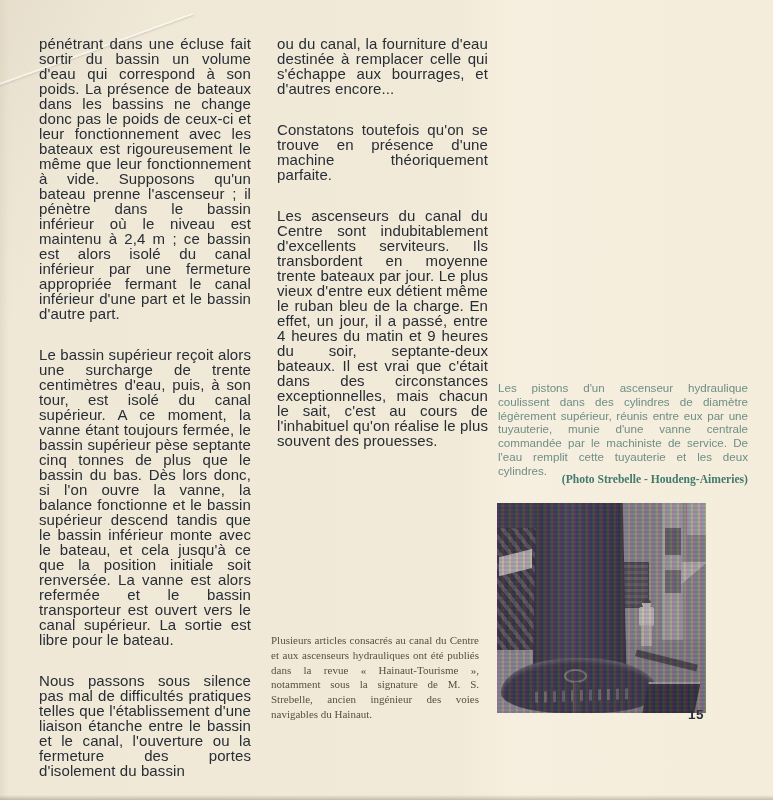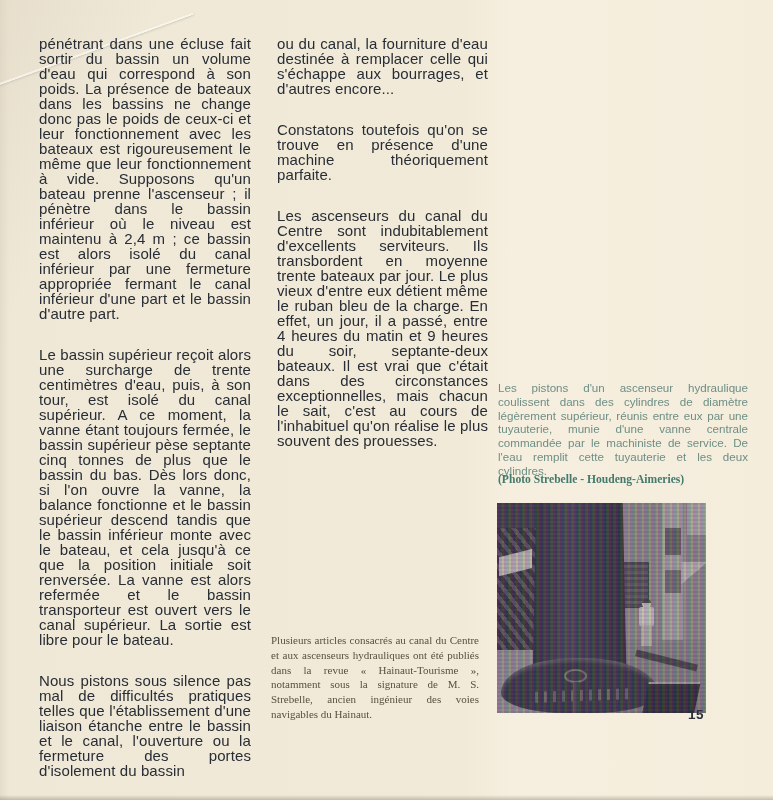--- a/index.html
+++ b/index.html
@@ -53,21 +53,21 @@
     font-size: 11.6px; line-height: 13.8px;
     color: #6e8e85;
     text-align: justify;
   }
   .credit {
     position: absolute; left: 498px; top: 473px; width: 250px;
     font-family: "Liberation Serif", serif;
     font-weight: bold;
     font-size: 11.6px;
     color: #437a6d;
-    text-align: left;
+    text-align: right;
   }
 
   .page-number {
     position: absolute; left: 688px; top: 707px;
     font-size: 13.5px; font-weight: bold; letter-spacing: 0.5px;
     color: #2b2f36;
   }
 
   
   .photo {
@@ -152,21 +152,21 @@
 </head>
 <body>
 
 <div class="page">
 
   <div class="crease"></div>
 
   <div class="col col-left">
     <p>pénétrant dans une écluse fait sortir du bassin un volume d'eau qui correspond à son poids. La présence de bateaux dans les bassins ne change donc pas le poids de ceux-ci et leur fonctionnement avec les bateaux est rigoureusement le même que leur fonctionnement à vide. Supposons qu'un bateau prenne l'ascenseur ; il pénètre dans le bassin inférieur où le niveau est maintenu à 2,4 m ; ce bassin est alors isolé du canal inférieur par une fermeture appropriée fermant le canal inférieur d'une part et le bassin d'autre part.</p>
     <p>Le bassin supérieur reçoit alors une surcharge de trente centimètres d'eau, puis, à son tour, est isolé du canal supérieur. A ce moment, la vanne étant toujours fermée, le bassin supérieur pèse septante cinq tonnes de plus que le bassin du bas. Dès lors donc, si l'on ouvre la vanne, la balance fonctionne et le bassin supérieur descend tandis que le bassin inférieur monte avec le bateau, et cela jusqu'à ce que la position initiale soit renversée. La vanne est alors refermée et le bassin transporteur est ouvert vers le canal supérieur. La sortie est libre pour le bateau.</p>
-    <p>Nous pistons sous silence pas mal de difficultés pratiques telles que l'établissement d'une liaison étanche entre le bassin et le canal, l'ouverture ou la fermeture des portes d'isolement du bassin</p>
+    <p>Nous passons sous silence pas mal de difficultés pratiques telles que l'établissement d'une liaison étanche entre le bassin et le canal, l'ouverture ou la fermeture des portes d'isolement du bassin</p>
   </div>
 
   <div class="col col-middle">
     <p>ou du canal, la fourniture d'eau destinée à remplacer celle qui s'échappe aux bourrages, et d'autres encore...</p>
     <p>Constatons toutefois qu'on se trouve en présence d'une machine théoriquement parfaite.</p>
     <p>Les ascenseurs du canal du Centre sont indubitablement d'excellents serviteurs. Ils transbordent en moyenne trente bateaux par jour. Le plus vieux d'entre eux détient même le ruban bleu de la charge. En effet, un jour, il a passé, entre 4 heures du matin et 9 heures du soir, septante-deux bateaux. Il est vrai que c'était dans des circonstances exceptionnelles, mais chacun le sait, c'est au cours de l'inhabituel qu'on réalise le plus souvent des prouesses.</p>
   </div>
 
   <div class="note">Plusieurs articles consacrés au canal du Centre et aux ascenseurs hydrauliques ont été publiés dans la revue « Hainaut-Tourisme », notamment sous la signature de M. S. Strebelle, ancien ingénieur des voies navigables du Hainaut.</div>
 

